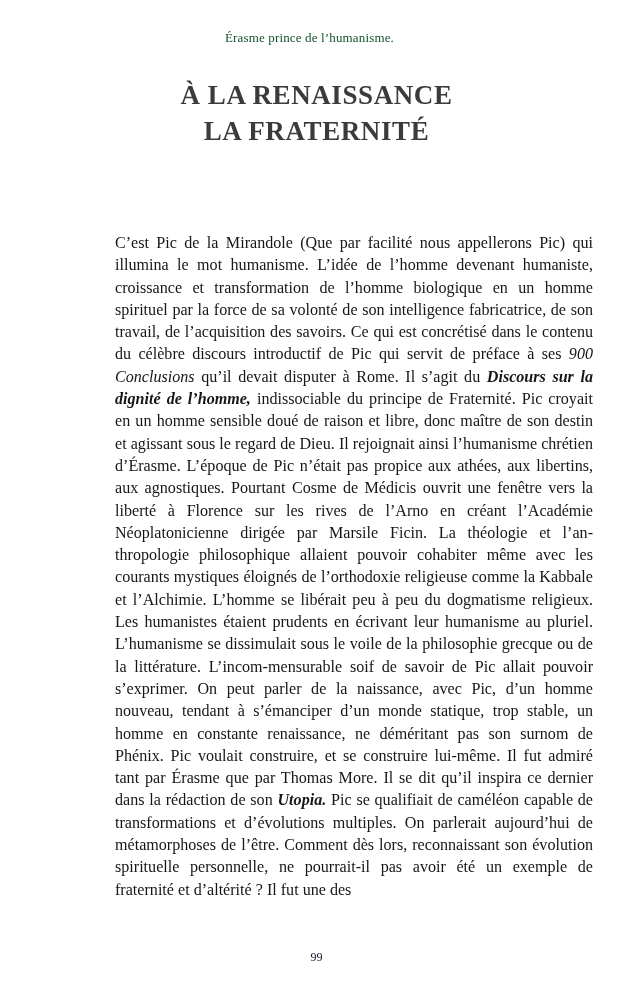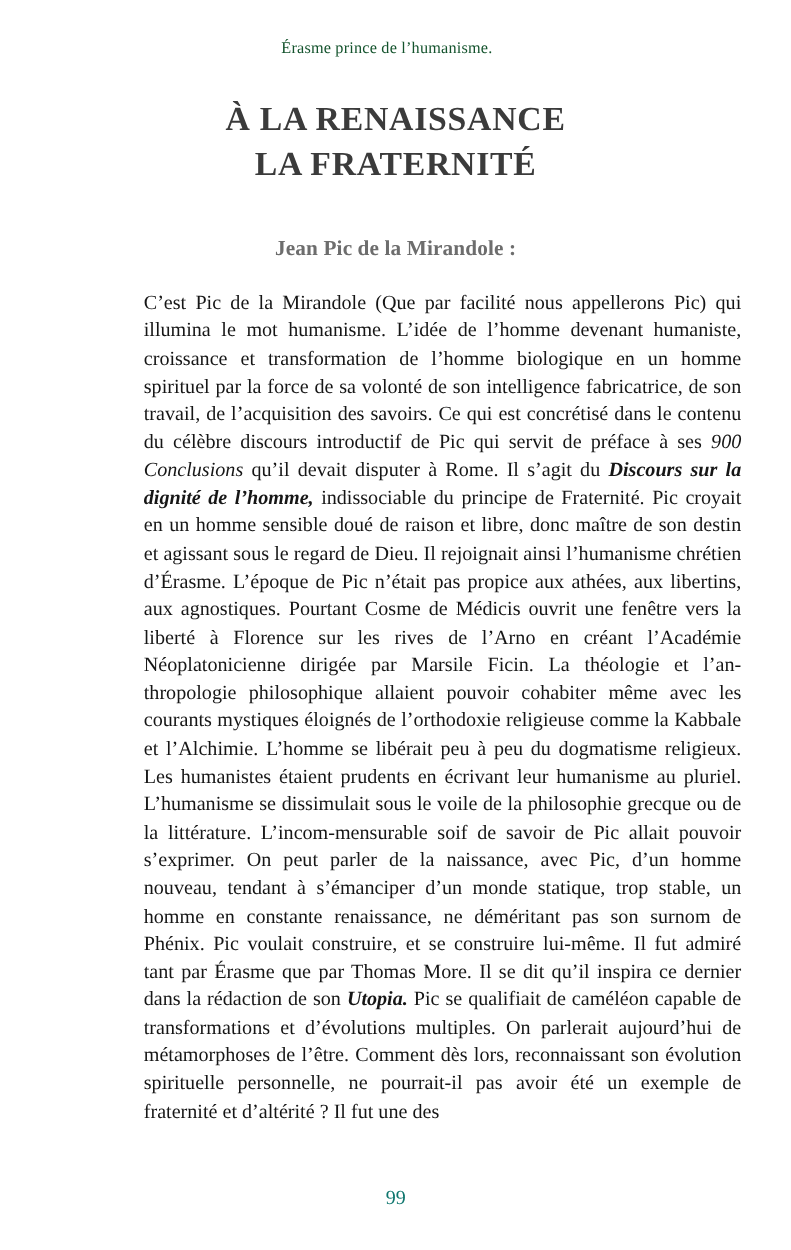--- a/index.html
+++ b/index.html
@@ -89,38 +89,37 @@
   .it { font-style: italic; }
   .bi { font-style: italic; font-weight: bold; }
 
   
   .folio {
     position: absolute;
     top: 950px;
     left: 0;
     width: 633px;
     text-align: center;
-    font-size: 16px;
-    color: #0f766e;
+    font-size: 12px;
+    color: #0f172a;
   }
 </style>
 </head>
 <body>
 
 <div class="page">
 
   <div class="running-header">Érasme prince de l’humanisme.</div>
 
   <h1 class="chapter-title">
     <span class="tline">À LA RENAISSANCE</span>
     <span class="tline">LA FRATERNITÉ</span>
   </h1>
 
   <h2 class="subtitle">
-    <span class="sline">Jean Pic de la Mirandole :</span>
   </h2>
 
   <div class="body-block">
     <p><span>C’est Pic de la Mirandole (Que par facilité nous appellerons Pic) qui illumina le mot humanisme. L’idée de l’homme devenant humaniste, croissance et transformation de l’homme biologique en un homme spirituel par la force de sa volonté de son intelligence fabricatrice, de son travail, de l’acquisition des savoirs. Ce qui est concrétisé dans le contenu du célèbre discours introductif de Pic qui servit de préface à ses </span><span class="it">900 Conclusions</span><span> qu’il devait disputer à Rome. Il s’agit du </span><span class="bi">Discours sur la dignité de l’homme,</span><span> indissociable du principe de Fraternité. Pic croyait en un homme sensible doué de raison et libre, donc maître de son destin et agissant sous le regard de Dieu. Il rejoignait ainsi l’humanisme chrétien d’Érasme. L’époque de Pic n’était pas propice aux athées, aux libertins, aux agnostiques. Pourtant Cosme de Médicis ouvrit une fenêtre vers la liberté à Florence sur les rives de l’Arno en créant l’Académie Néoplatonicienne dirigée par Marsile Ficin. La théologie et l’an-thropologie philosophique allaient pouvoir cohabiter même avec les courants mystiques éloignés de l’orthodoxie religieuse comme la Kabbale et l’Alchimie. L’homme se libérait peu à peu du dogmatisme religieux. Les humanistes étaient prudents en écrivant leur humanisme au pluriel. L’humanisme se dissimulait sous le voile de la philosophie grecque ou de la littérature. L’incom-mensurable soif de savoir de Pic allait pouvoir s’exprimer. On peut parler de la naissance, avec Pic, d’un homme nouveau, tendant à s’émanciper d’un monde statique, trop stable, un homme en constante renaissance, ne déméritant pas son surnom de Phénix. Pic voulait construire, et se construire lui-même. Il fut admiré tant par Érasme que par Thomas More. Il se dit qu’il inspira ce dernier dans la rédaction de son </span><span class="bi">Utopia.</span><span> Pic se qualifiait de caméléon capable de transformations et d’évolutions multiples. On parlerait aujourd’hui de métamorphoses de l’être. Comment dès lors, reconnaissant son évolution spirituelle personnelle, ne pourrait-il pas avoir été un exemple de fraternité et d’altérité ? Il fut une des</span></p>
   </div>
 
   <div class="folio">99</div>
 
 </div>
 

